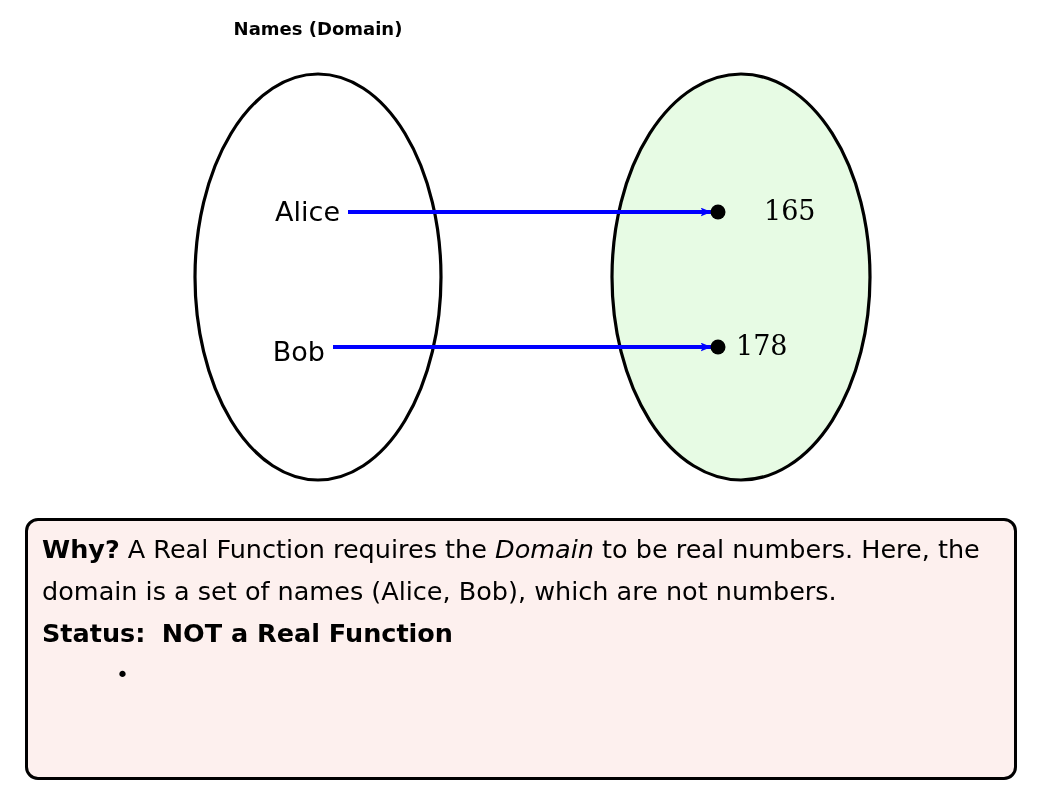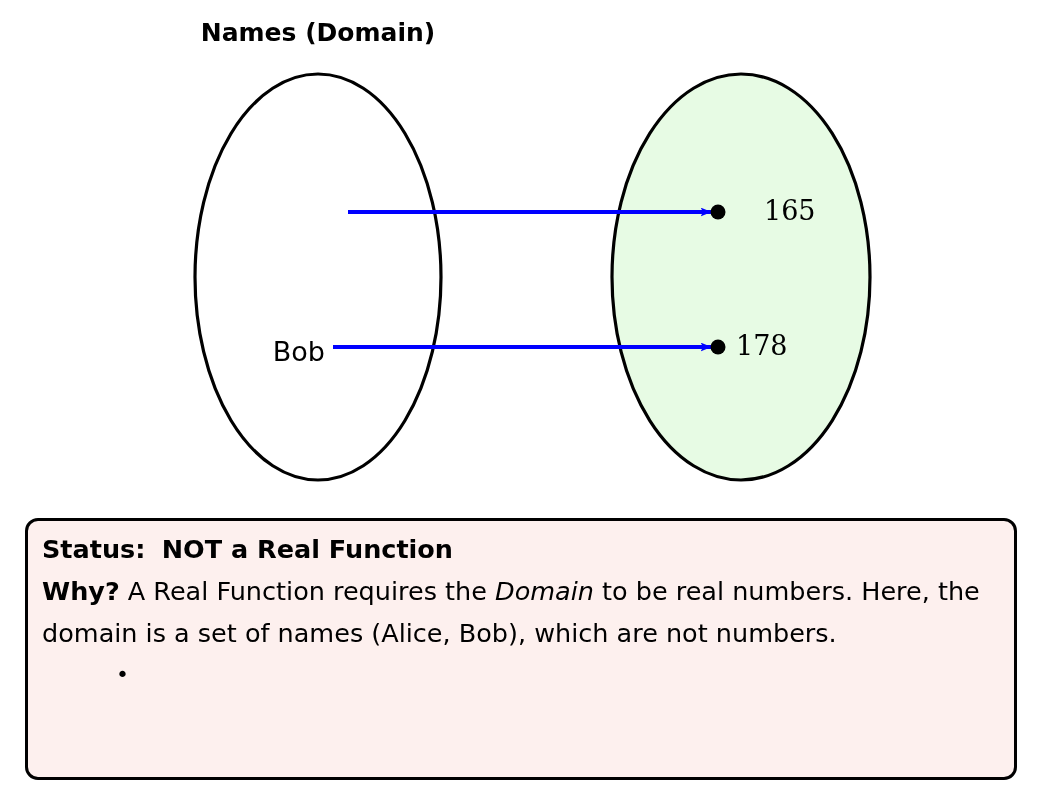--- a/index.html
+++ b/index.html
@@ -22,21 +22,21 @@
     left: 0; top: 0;
     width: 1042px;
     height: 796px;
   }
 
   
   .col-heading {
     position: absolute;
     font-family: "DejaVu Sans", sans-serif;
     font-weight: bold;
-    font-size: 25px;
+    font-size: 18px;
     line-height: 1;
     color: #000000;
     text-align: center;
     white-space: nowrap;
   }
   #heading-domain {
     left: 118px;
     top: 20px;
     width: 400px;
   }
@@ -143,34 +143,35 @@
     <ellipse id="codomain-ellipse" cx="741" cy="277" rx="129" ry="203" fill="#e7fbe4" stroke="#000000" stroke-width="3.2"></ellipse>
 
     <line x1="348" y1="212" x2="711" y2="212" stroke="#0000ff" stroke-width="4" marker-end="url(#arrowhead-blue)"></line>
 
     <line x1="333" y1="347" x2="711" y2="347" stroke="#0000ff" stroke-width="4" marker-end="url(#arrowhead-blue)"></line>
 
     <circle cx="718" cy="212" r="7.5" fill="#000000"></circle>
     <circle cx="718" cy="347" r="7.5" fill="#000000"></circle>
   </svg>
 
+  <div class="domain-label" id="label-alice">Alice</div>
   <div class="domain-label" id="label-bob">Bob</div>
 
   <div class="codomain-value" id="value-165">165</div>
   <div class="codomain-value" id="value-178">178</div>
 
   <div id="status-box">
     <div id="status-box-inner">
 
+      <div class="sb-line" id="status-why-para">
+        <span class="sb-bold">Why?</span><span> A Real Function requires the </span><span class="sb-italic">Domain</span><span> to be real numbers. Here, the domain is a set of names (Alice, Bob), which are not numbers.</span>
+      </div>
+
       <div class="sb-line" id="status-line-status">
         <span class="sb-bold">Status:</span><span>&nbsp;&nbsp;</span><span class="sb-bold">NOT a Real Function</span>
-      </div>
-
-      <div class="sb-line" id="status-why-para">
-        <span class="sb-bold">Why?</span><span> A Real Function requires the </span><span class="sb-italic">Domain</span><span> to be real numbers. Here, the domain is a set of names (Alice, Bob), which are not numbers.</span>
       </div>
 
       <div id="classification-row">
         <span id="classification-bullet">•</span>
       </div>
 
     </div>
   </div>
 
 </div>

